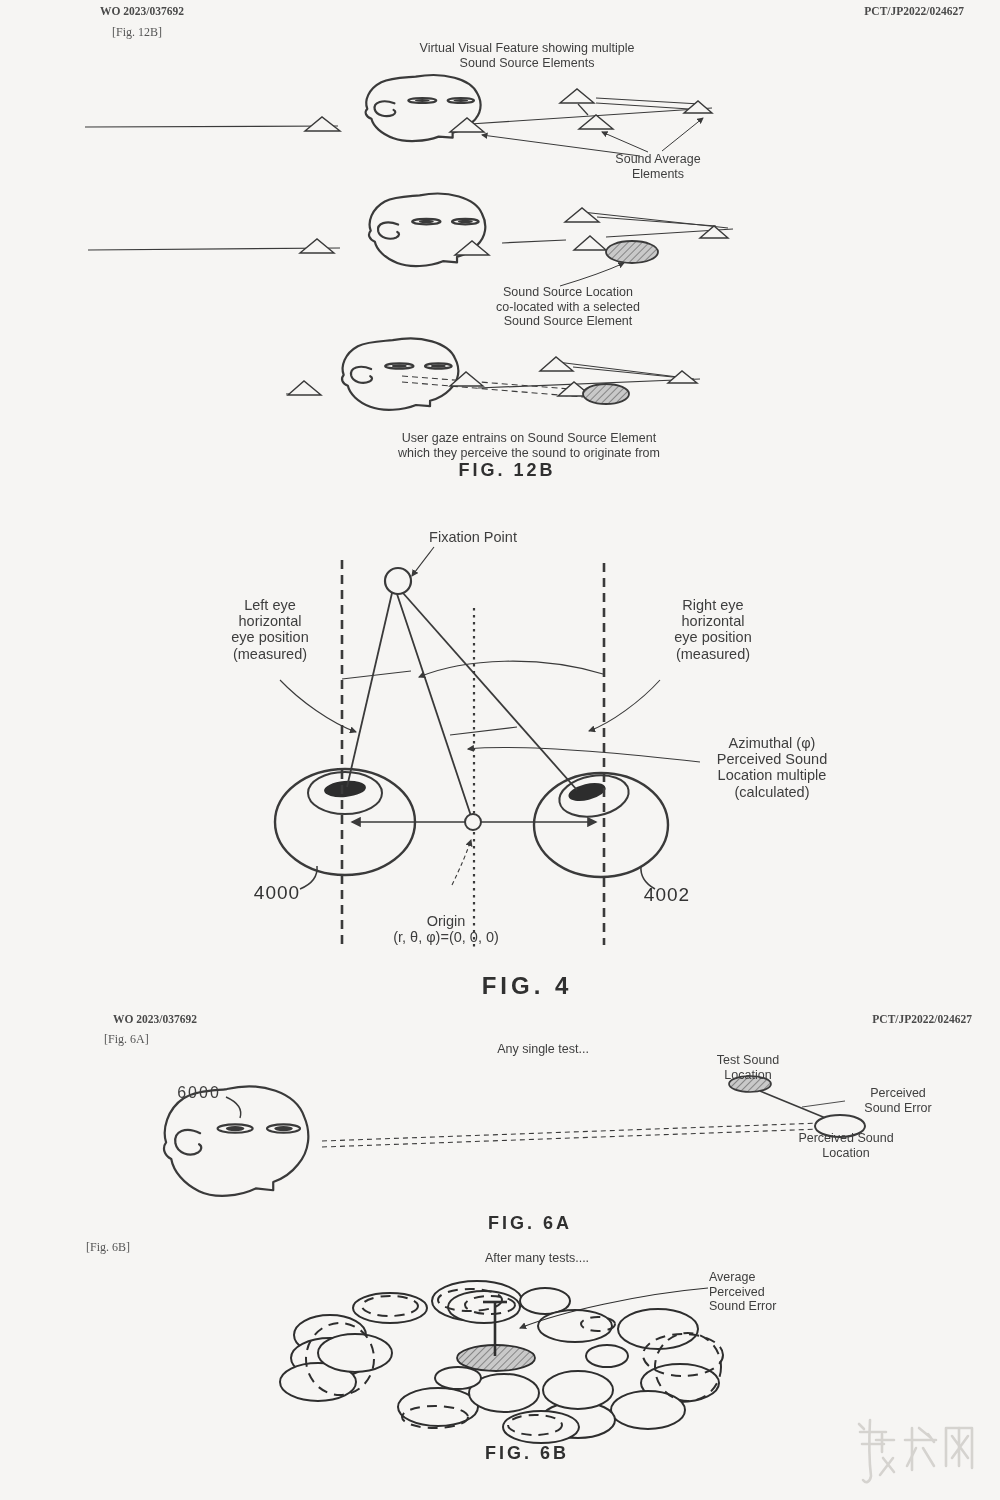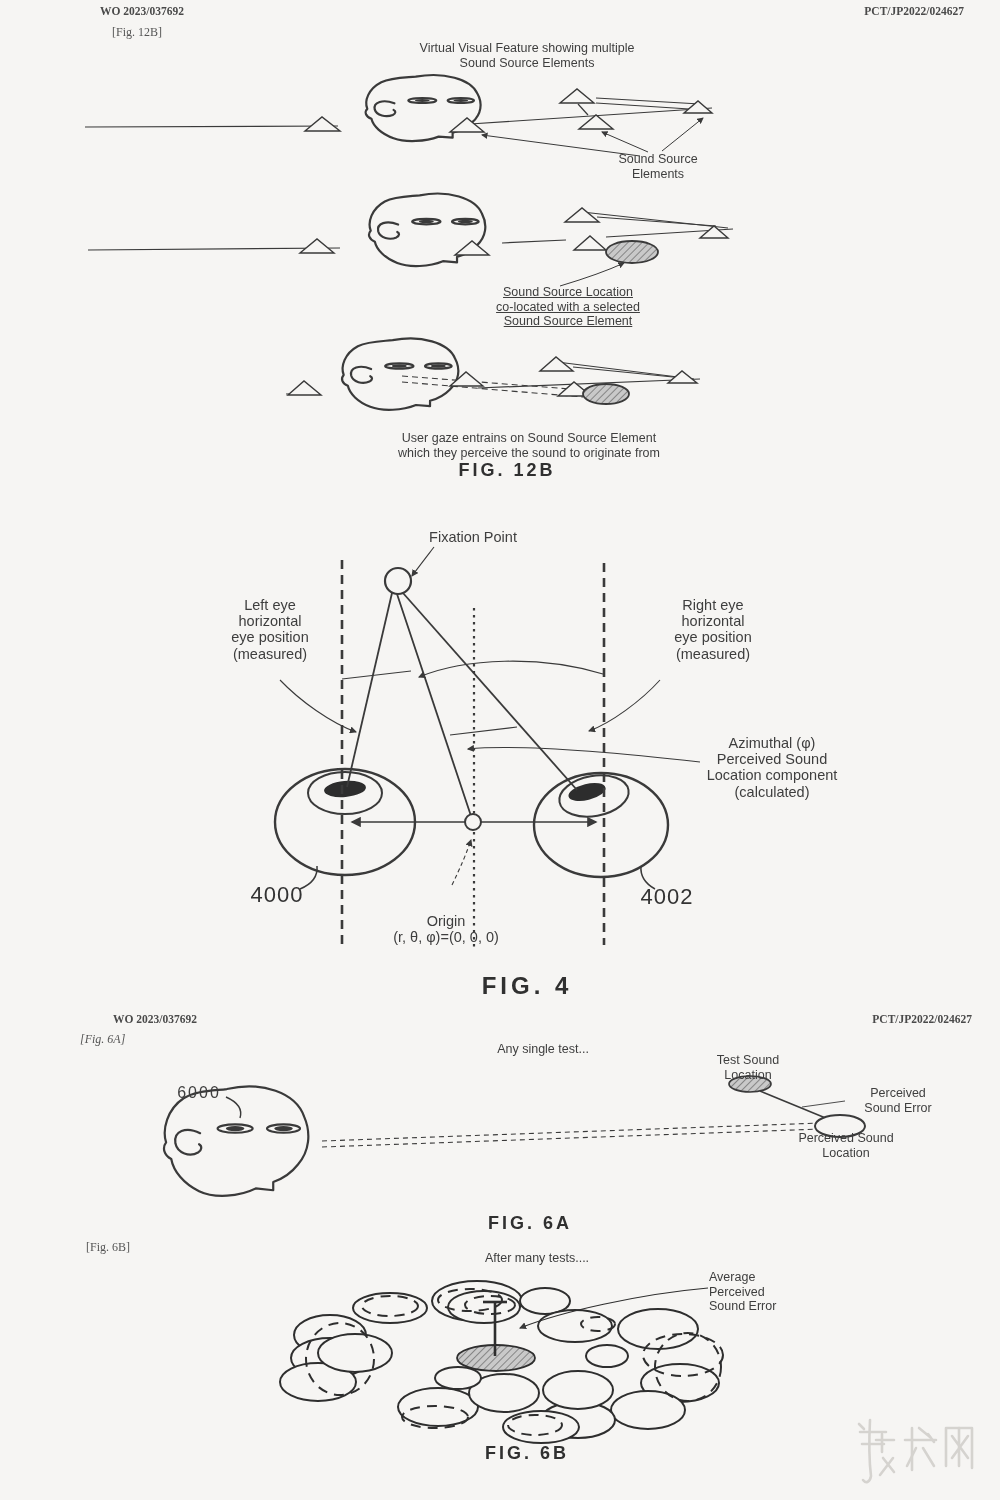--- a/index.html
+++ b/index.html
@@ -5,21 +5,21 @@
   html,body{margin:0;padding:0;}
   body{width:1000px;height:1500px;position:relative;background:#f6f5f3;overflow:hidden;
        font-family:"Liberation Sans",sans-serif;color:#3d3d3d;}
   .art{position:absolute;left:0;top:0;width:1000px;height:1500px;color:#3a3a3a;}
   .lbl{position:absolute;white-space:pre-line;line-height:1.16;color:#3e3e3e;}
   .ctr{transform:translateX(-50%);text-align:center;}
   .serif{font-family:"Liberation Serif",serif;font-weight:bold;font-size:11.5px;color:#4a4a4a;}
   .tag{font-family:"Liberation Serif",serif;font-size:12px;color:#555;}
   .s12{font-size:12.5px;}
   .s15{font-size:14.5px;line-height:1.12;}
-  .ref{font-size:22px;letter-spacing:1px;color:#333;}
+  .ref{font-size:19px;letter-spacing:1px;color:#333;}
   .figcap{font-weight:bold;letter-spacing:3px;color:#303030;}
   .f19{font-size:18px;}
   .f24{font-size:24px;letter-spacing:4px;}
   .n6000{font-size:16px;letter-spacing:2px;}
   .avg{text-align:left;}
 </style>
 </head>
 <body>
 
 <svg class="art" viewBox="0 0 1000 1500">
@@ -195,51 +195,51 @@
     <path d="M90,16 V54 M116,16 V56 M90,16 H116"></path>
     <path d="M96,24 l16,22 M112,24 l-16,22 M103,16 V54"></path>
   </g>
 </svg>
 
 <div class="lbl serif" style="left:100px;top:5px;">WO 2023/037692</div>
 <div class="lbl serif" style="right:36px;top:5px;">PCT/JP2022/024627</div>
 <div class="lbl tag" style="left:68px;top:26px;padding-left:44px;">[Fig. 12B]</div>
 <div class="lbl s12 ctr" style="left:527px;top:41px;">Virtual Visual Feature showing multiple
 Sound Source Elements</div>
-<div class="lbl s12 ctr" style="left:658px;top:152px;">Sound Source
+<div class="lbl s12 ctr" style="left:658px;top:152px;">Sound Average
 Elements</div>
-<div class="lbl s12 ctr" style="left:568px;top:285px;text-decoration:underline;">Sound Source Location
+<div class="lbl s12 ctr" style="left:568px;top:285px;">Sound Source Location
 co-located with a selected
 Sound Source Element</div>
 <div class="lbl s12 ctr" style="left:529px;top:431px;">User gaze entrains on Sound Source Element
 which they perceive the sound to originate from</div>
 <div class="lbl figcap f19 ctr" style="left:507px;top:460px;">FIG. 12B</div>
 
 <div class="lbl s15 ctr" style="left:473px;top:529px;">Fixation Point</div>
 <div class="lbl s15 ctr" style="left:270px;top:597px;">Left eye
 horizontal
 eye position
 (measured)</div>
 <div class="lbl s15 ctr" style="left:677px;top:597px;margin-left:36px;">Right eye
 horizontal
 eye position
 (measured)</div>
 <div class="lbl s15 ctr" style="left:772px;top:735px;">Azimuthal (φ)
 Perceived Sound
-Location component
+Location multiple
 (calculated)</div>
 <div class="lbl ref ctr" style="left:277px;top:882px;">4000</div>
 <div class="lbl ref ctr" style="left:667px;top:884px;">4002</div>
 <div class="lbl s15 ctr" style="left:446px;top:913px;">Origin
 (r, θ, φ)=(0, 0, 0)</div>
 <div class="lbl figcap f24 ctr" style="left:527px;top:972px;">FIG. 4</div>
 
 <div class="lbl serif" style="left:113px;top:1013px;">WO 2023/037692</div>
 <div class="lbl serif" style="right:28px;top:1013px;">PCT/JP2022/024627</div>
-<div class="lbl tag" style="left:80px;top:1033px;font-style:italic;">[Fig. 6A]</div>
+<div class="lbl tag" style="left:104px;top:1033px;">[Fig. 6A]</div>
 <div class="lbl s12 ctr" style="left:543px;top:1042px;">Any single test...</div>
 <div class="lbl n6000 ctr" style="left:199px;top:1084px;text-align:right;">6000</div>
 <div class="lbl s12 ctr" style="left:748px;top:1053px;">Test Sound
 Location</div>
 <div class="lbl s12 ctr" style="left:898px;top:1086px;">Perceived
 Sound Error</div>
 <div class="lbl s12 ctr" style="left:846px;top:1131px;">Perceived Sound
 Location</div>
 <div class="lbl figcap f19 ctr" style="left:530px;top:1213px;">FIG. 6A</div>
 

